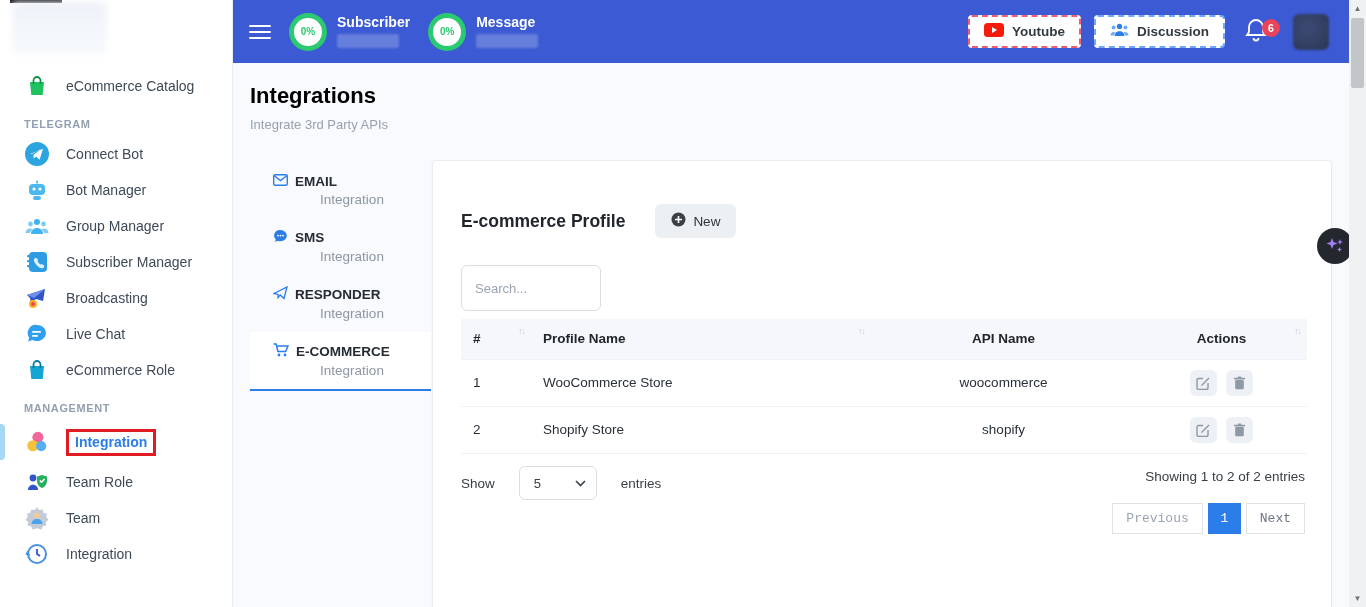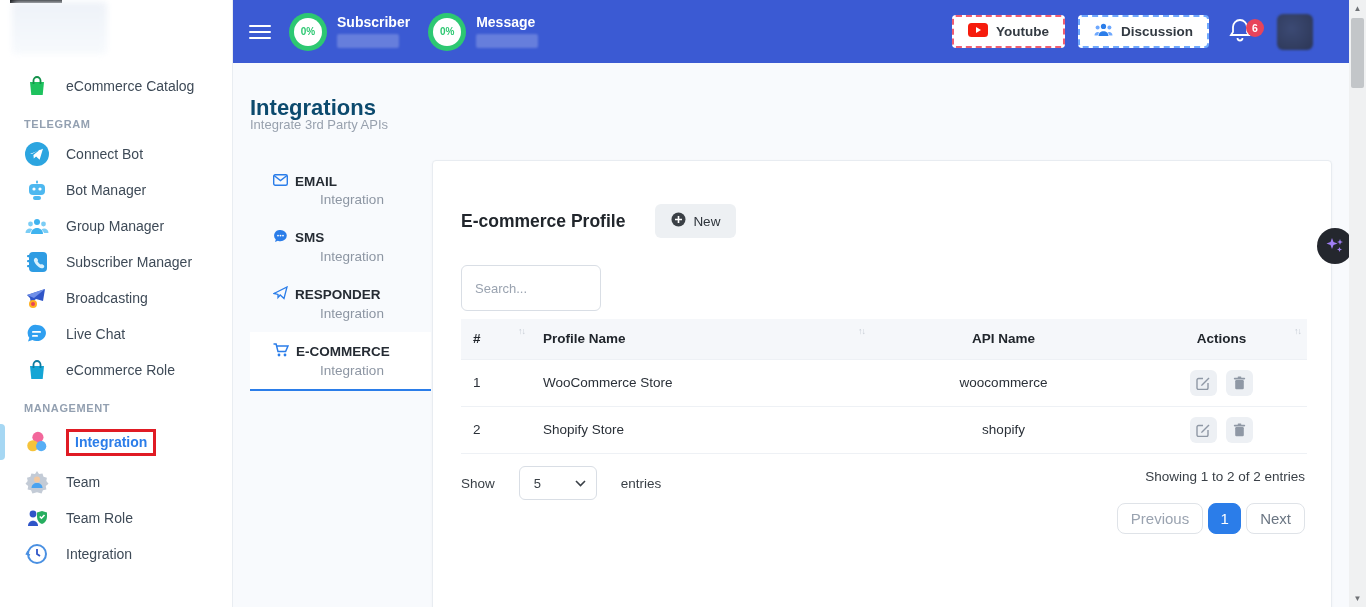--- a/index.html
+++ b/index.html
@@ -32,36 +32,36 @@
   .burger { width:22px; margin-left:16px; cursor:pointer; }
   .burger div { height:2px; background:#fff; margin:4px 0; border-radius:2px; }
   .stat { display:flex; align-items:center; margin-left:18px; gap:10px; }
   .ring { width:38px; height:38px; border-radius:50%; background:#2dc872; display:flex;
           align-items:center; justify-content:center; }
   .ring-inner { width:28px; height:28px; border-radius:50%; background:#fff; display:flex;
           align-items:center; justify-content:center; font-size:10px; font-weight:bold; color:#2dc872; }
   .stat-label { color:#fff; font-weight:bold; font-size:14px; line-height:15px; }
   .stat-redact { width:62px; height:14px; margin-top:4px; background:rgba(255,255,255,.22);
                  border-radius:2px; filter:blur(1px); }
-  .tb-right { margin-left:auto; display:flex; align-items:center; gap:13px; padding-right:36px; }
+  .tb-right { margin-left:auto; display:flex; align-items:center; gap:13px; padding-right:20px; }
   .tb-btn { height:33px; background:#fff; border-radius:4px; display:flex; align-items:center;
             gap:8px; padding:0 14px; font-size:13.5px; font-weight:bold; color:#333a42; cursor:pointer; }
   .tb-btn.yt { border:2px dashed #ef5d73; }
   .tb-btn.disc { border:2px dashed #6ea8fe; }
   .bell-wrap { position:relative; width:30px; height:30px; cursor:pointer; margin-left:6px; }
   .badge { position:absolute; right:-6px; top:2px; width:18px; height:18px; background:#e8445a;
            border-radius:50%; color:#fff; font-size:10.5px; font-weight:bold; display:flex;
            align-items:center; justify-content:center; }
   .avatar { width:36px; height:36px; border-radius:6px; margin-left:6px;
             background:radial-gradient(circle at 40% 40%, #3c4a74, #2c3655); filter:blur(1px); cursor:pointer; }
 
   
   #content { position:absolute; left:233px; top:63px; width:1116px; height:544px;
              background:#f8fafd; overflow:hidden; }
-  .pg-title { position:absolute; left:17px; top:32px; font-size:22px; font-weight:bold; color:#0c4a6e; }
+  .pg-title { position:absolute; left:17px; top:20px; font-size:22px; font-weight:bold; color:#000000; }
   .pg-sub { position:absolute; left:17px; top:54px; font-size:13px; color:#98a1ae; }
 
   .subnav { position:absolute; left:17px; top:100px; width:181px;text-align:center; }
   .tab { padding:11px 0 11px 23px; cursor:pointer; }
   .tab-l1 { display:flex; align-items:center; gap:7px; font-size:13.5px; font-weight:bold; color:#252b33; }
   .tab-l2 { font-size:13.5px; color:#8d96a3; margin-top:3px; }
   .tab.active { background:#fff; border-bottom:2px solid #2b7de9; }
 
   .card { position:absolute; left:199px; top:97px; width:900px; height:560px; background:#fff;
           border:1px solid #e8ecf1; border-radius:4px; box-shadow:0 1px 3px rgba(30,40,60,.04); }
@@ -89,22 +89,22 @@
   .act-btn { width:27px; height:26px; background:#edf0f4; border:none; border-radius:6px;
              display:inline-flex; align-items:center; justify-content:center; margin:0 3px; cursor:pointer; }
 
   .show-row { position:absolute; left:28px; top:305px; display:flex; align-items:center; gap:24px;
               font-size:13.5px; color:#3a4047; }
   .page-select { width:78px; height:34px; border:1px solid #d9dee5; border-radius:6px; display:flex;
                  align-items:center; justify-content:space-between; padding:0 10px 0 14px;
                  font-size:13px; color:#3a4047; cursor:pointer; background:#fff; }
   .showing-txt { position:absolute; right:26px; top:308px; font-size:13.5px; color:#3a4047; }
   .pager { position:absolute; right:26px; top:342px; display:flex; gap:5px; }
-  .pg-btn { height:31px; border:1px solid #dfe3e8; background:#fff; border-radius:8px; font-size:15px;
-            font-family:Liberation Sans, sans-serif; padding:0 13px; cursor:pointer; }
+  .pg-btn { height:31px; border:1px solid #dfe3e8; background:#fff; border-radius:0; font-size:13px;
+            font-family:Liberation Mono, monospace; padding:0 13px; cursor:pointer; }
   .pg-btn.prev { color:#9aa3b0; }
   .pg-btn.next { color:#6b7683;text-align:center; }
   .pg-btn.cur { background:#2b7de9; border-color:#2b7de9; color:#fff; width:33px; padding:0; }
 
   
   .ai-fab { position:absolute; left:1317px; top:228px; width:36px; height:36px; border-radius:50%;
             background:#24272e; z-index:6; display:flex; align-items:center; justify-content:center;
             cursor:pointer; }
 
   
@@ -222,38 +222,38 @@
             <circle cx="9.5" cy="18" r="6" fill="#f5c33b"></circle>
             <circle cx="18.5" cy="18.5" r="5.5" fill="#57aef5"></circle>
           </svg>
       </span>
       <span class="red-box">
         <span class="lbl-active">Integration</span>
       </span>
     </div>
     <div class="s-item">
       <span class="s-ico">
+        <svg width="24" height="24" viewBox="0 0 24 24">
+            <circle cx="8" cy="8" r="3.4" fill="#2f55c8"></circle>
+            <path d="M3 20c0-3 2.2-5.2 5-5.2s5 2.2 5 5.2z" fill="#2f55c8"></path>
+            <path d="M17 5l5 1.6v4.4c0 3.4-2 5.8-5 7-3-1.2-5-3.6-5-7V6.6z" fill="#27ae60"></path>
+            <path d="M14.8 10.5l1.7 1.7 3-3.2" fill="none" stroke="#fff" stroke-width="1.6"></path>
+          </svg>
+      </span>
+      <span class="s-lbl">Team Role</span>
+    </div>
+    <div class="s-item">
+      <span class="s-ico">
         <svg width="26" height="26" viewBox="0 0 26 26">
             <path d="M13 2l2 3 3.5-.6 1 3.4 3.4 1L22.3 12l2.2 2.8-2.7 2.3.6 3.5-3.5.6-1.3 3.3L13 23.2l-4.6 1.3-1.3-3.3-3.5-.6.6-3.5L1.5 14.8 3.7 12 3 8.8l3.4-1 1-3.4L11 5z" fill="#c3cbd6"></path>
             <circle cx="13" cy="10.5" r="3" fill="#f3c9a0"></circle>
             <path d="M7.5 19c0-3 2.4-5 5.5-5s5.5 2 5.5 5z" fill="#4aa3f0"></path>
           </svg>
       </span>
       <span class="s-lbl">Team</span>
-    </div>
-    <div class="s-item">
-      <span class="s-ico">
-        <svg width="24" height="24" viewBox="0 0 24 24">
-            <circle cx="8" cy="8" r="3.4" fill="#2f55c8"></circle>
-            <path d="M3 20c0-3 2.2-5.2 5-5.2s5 2.2 5 5.2z" fill="#2f55c8"></path>
-            <path d="M17 5l5 1.6v4.4c0 3.4-2 5.8-5 7-3-1.2-5-3.6-5-7V6.6z" fill="#27ae60"></path>
-            <path d="M14.8 10.5l1.7 1.7 3-3.2" fill="none" stroke="#fff" stroke-width="1.6"></path>
-          </svg>
-      </span>
-      <span class="s-lbl">Team Role</span>
     </div>
     <div class="s-item">
       <span class="s-ico">
         <svg width="24" height="24" viewBox="0 0 24 24">
             <circle cx="12" cy="12" r="9" fill="none" stroke="#4a90e2" stroke-width="2"></circle>
             <path d="M12 7v5l3 2" fill="none" stroke="#2f55c8" stroke-width="1.8"></path>
             <path d="M3 9l-1.5 3L5 13" fill="none" stroke="#4a90e2" stroke-width="1.6"></path>
           </svg>
       </span>
       <span class="s-lbl">Integration</span>

